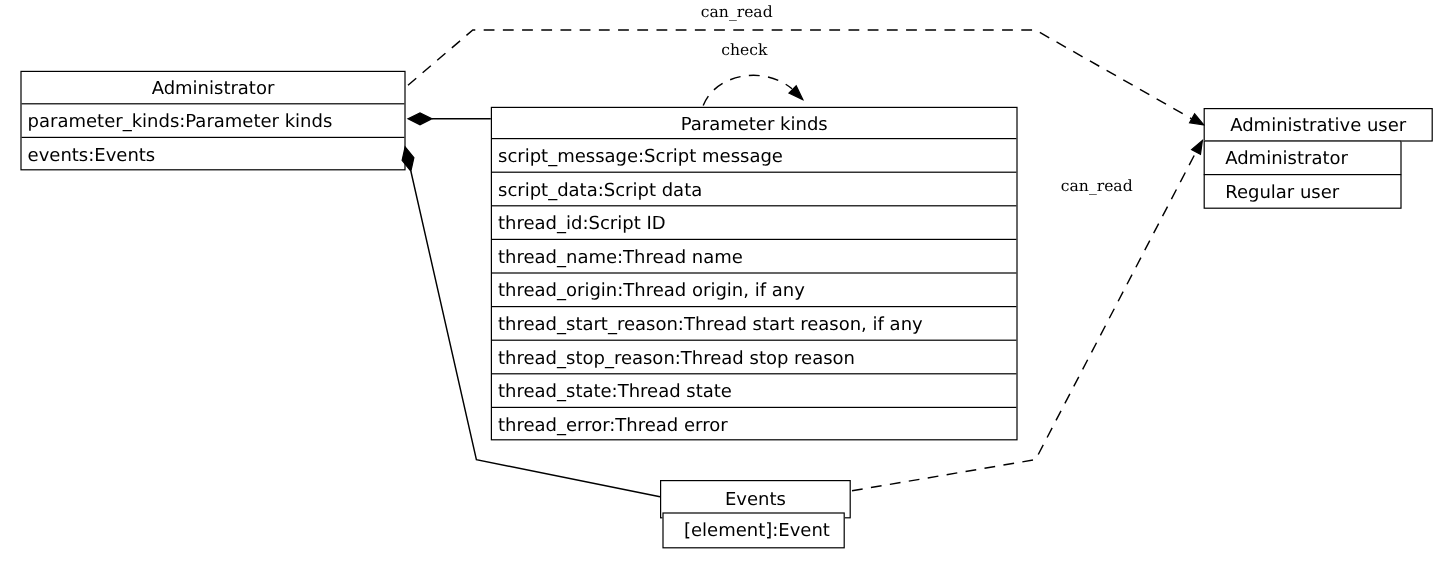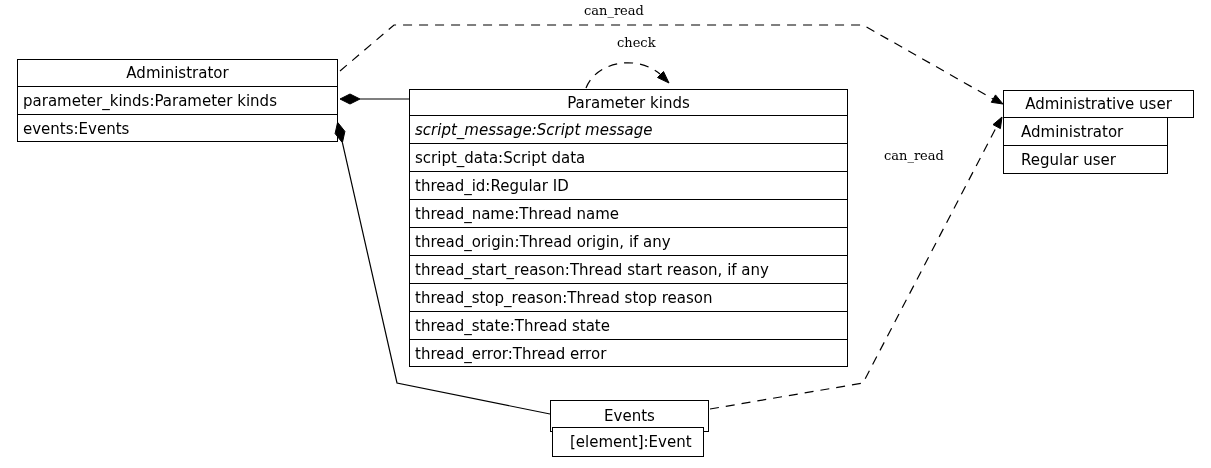--- a/index.html
+++ b/index.html
@@ -72,40 +72,40 @@
 <div id="canvas">
 
   <div class="box" style="left:17px; top:59px; width:321px; height:83px;">
     <div class="title-row" style="height:26px;">Administrator</div>
     <div class="field-row" style="height:28px;">parameter_kinds:Parameter kinds</div>
     <div class="field-row" style="height:28px;">events:Events</div>
   </div>
 
   <div class="box" style="left:409px; top:89px; width:439px; height:278px;">
     <div class="title-row" style="height:25px;">Parameter kinds</div>
-    <div class="field-row" style="height:28px;font-style:italic;">script_message:Script message</div>
+    <div class="field-row" style="height:28px;">script_message:Script message</div>
     <div class="field-row" style="height:28px;">script_data:Script data</div>
-    <div class="field-row" style="height:28px;">thread_id:Regular ID</div>
+    <div class="field-row" style="height:28px;">thread_id:Script ID</div>
     <div class="field-row" style="height:28px;">thread_name:Thread name</div>
     <div class="field-row" style="height:28px;">thread_origin:Thread origin, if any</div>
     <div class="field-row" style="height:28px;">thread_start_reason:Thread start reason, if any</div>
     <div class="field-row" style="height:28px;">thread_stop_reason:Thread stop reason</div>
     <div class="field-row" style="height:28px;">thread_state:Thread state</div>
     <div class="field-row" style="height:28px;">thread_error:Thread error</div>
   </div>
 
   <div class="cell centered" style="left:1003px; top:90px; width:191px; height:28px;">Administrative user</div>
   <div class="cell field" style="left:1003px; top:117px; width:165px; height:29px;">Administrator</div>
   <div class="cell field" style="left:1003px; top:145px; width:165px; height:29px;">Regular user</div>
 
   <div class="cell centered" style="left:550px; top:400px; width:159px; height:32px;">Events</div>
   <div class="cell field" style="left:552px; top:427px; width:152px; height:30px;">[element]:Event</div>
 
   <div class="edge-label" style="left:584px; top:3px;">can_read</div>
-  <div class="edge-label" style="left:601px; top:35px;margin-left:16px;">check</div>
+  <div class="edge-label" style="left:601px; top:35px;">check</div>
   <div class="edge-label" style="left:884px; top:148px;">can_read</div>
 
   <svg id="edge-layer" viewBox="0 0 1211 468">
 
     <path class="dashed" d="M340,71 L394,25 L863,25 L993,99"></path>
     <polygon points="1003,104 991.3,102.3 995.5,94.9"></polygon>
 
     <path class="dashed" d="M586,88 C596,62 636,54 660,74"></path>
     <polygon points="669,83 657.5,77.5 663.5,71.5"></polygon>
 

